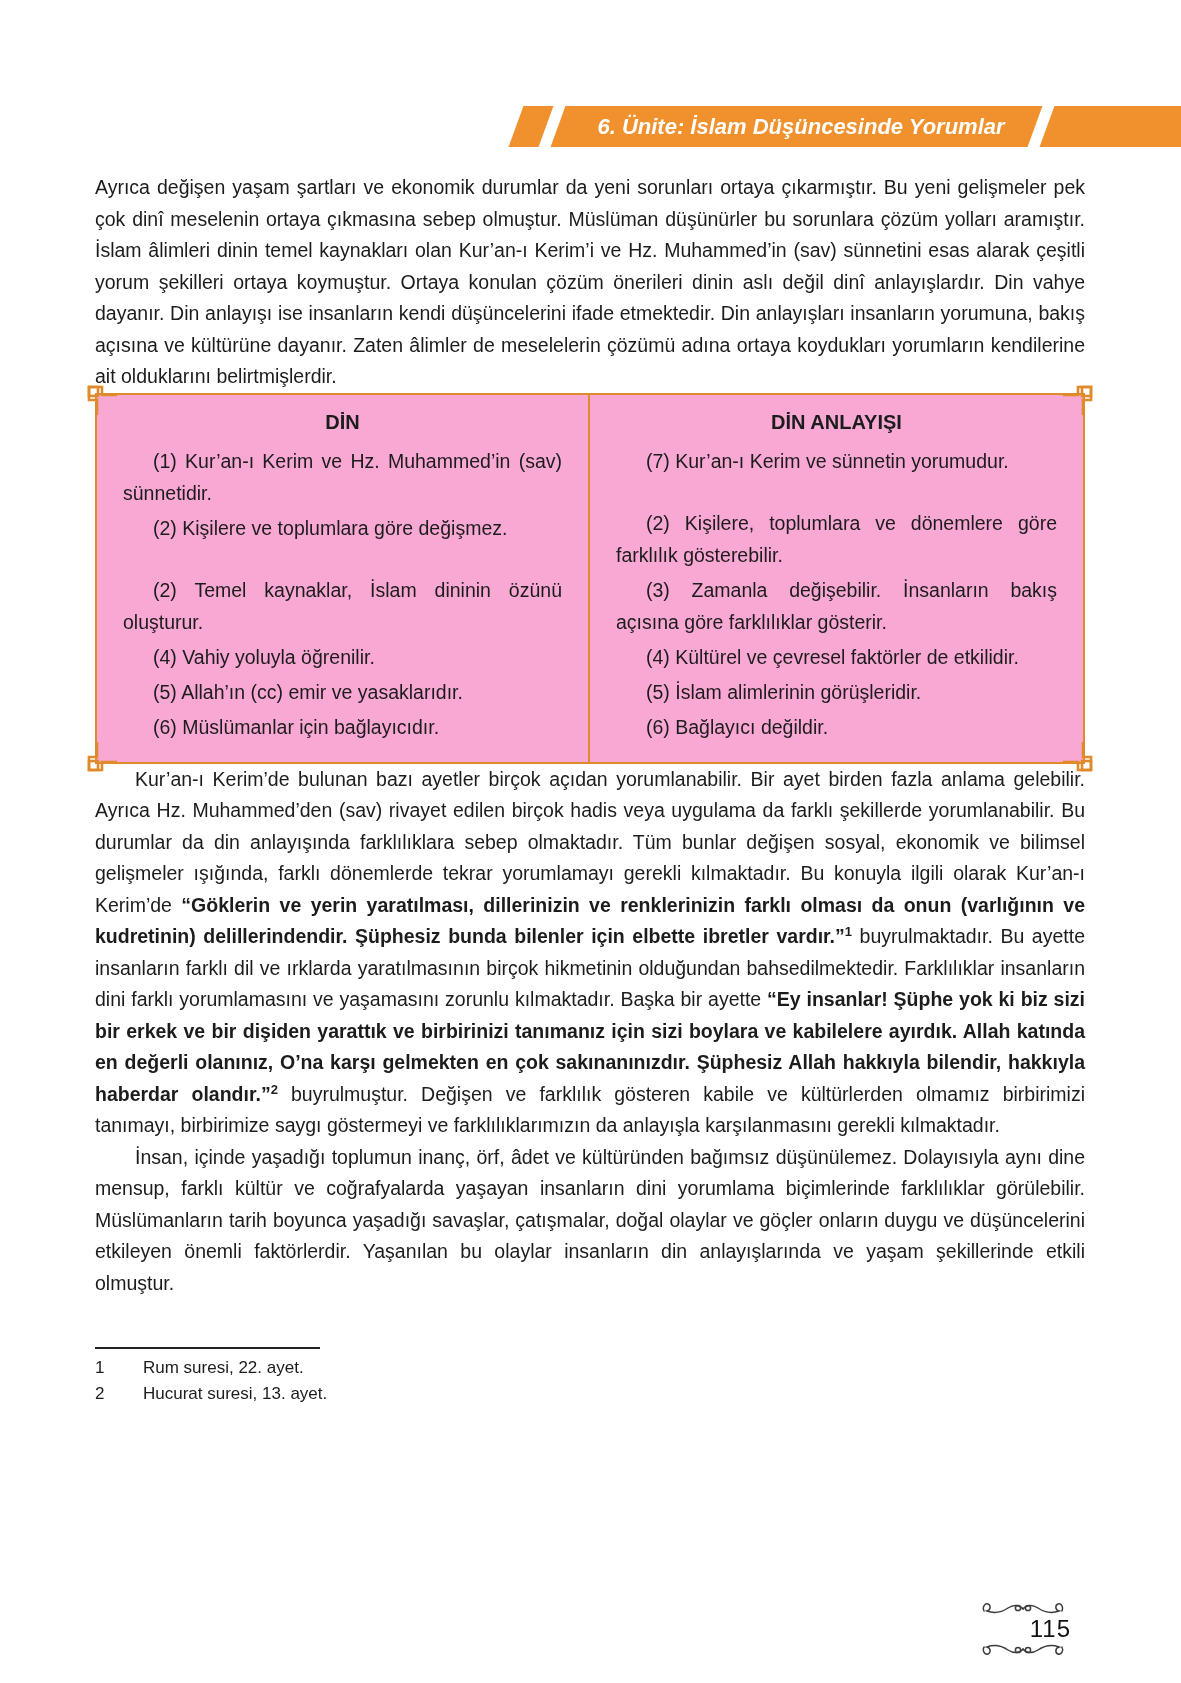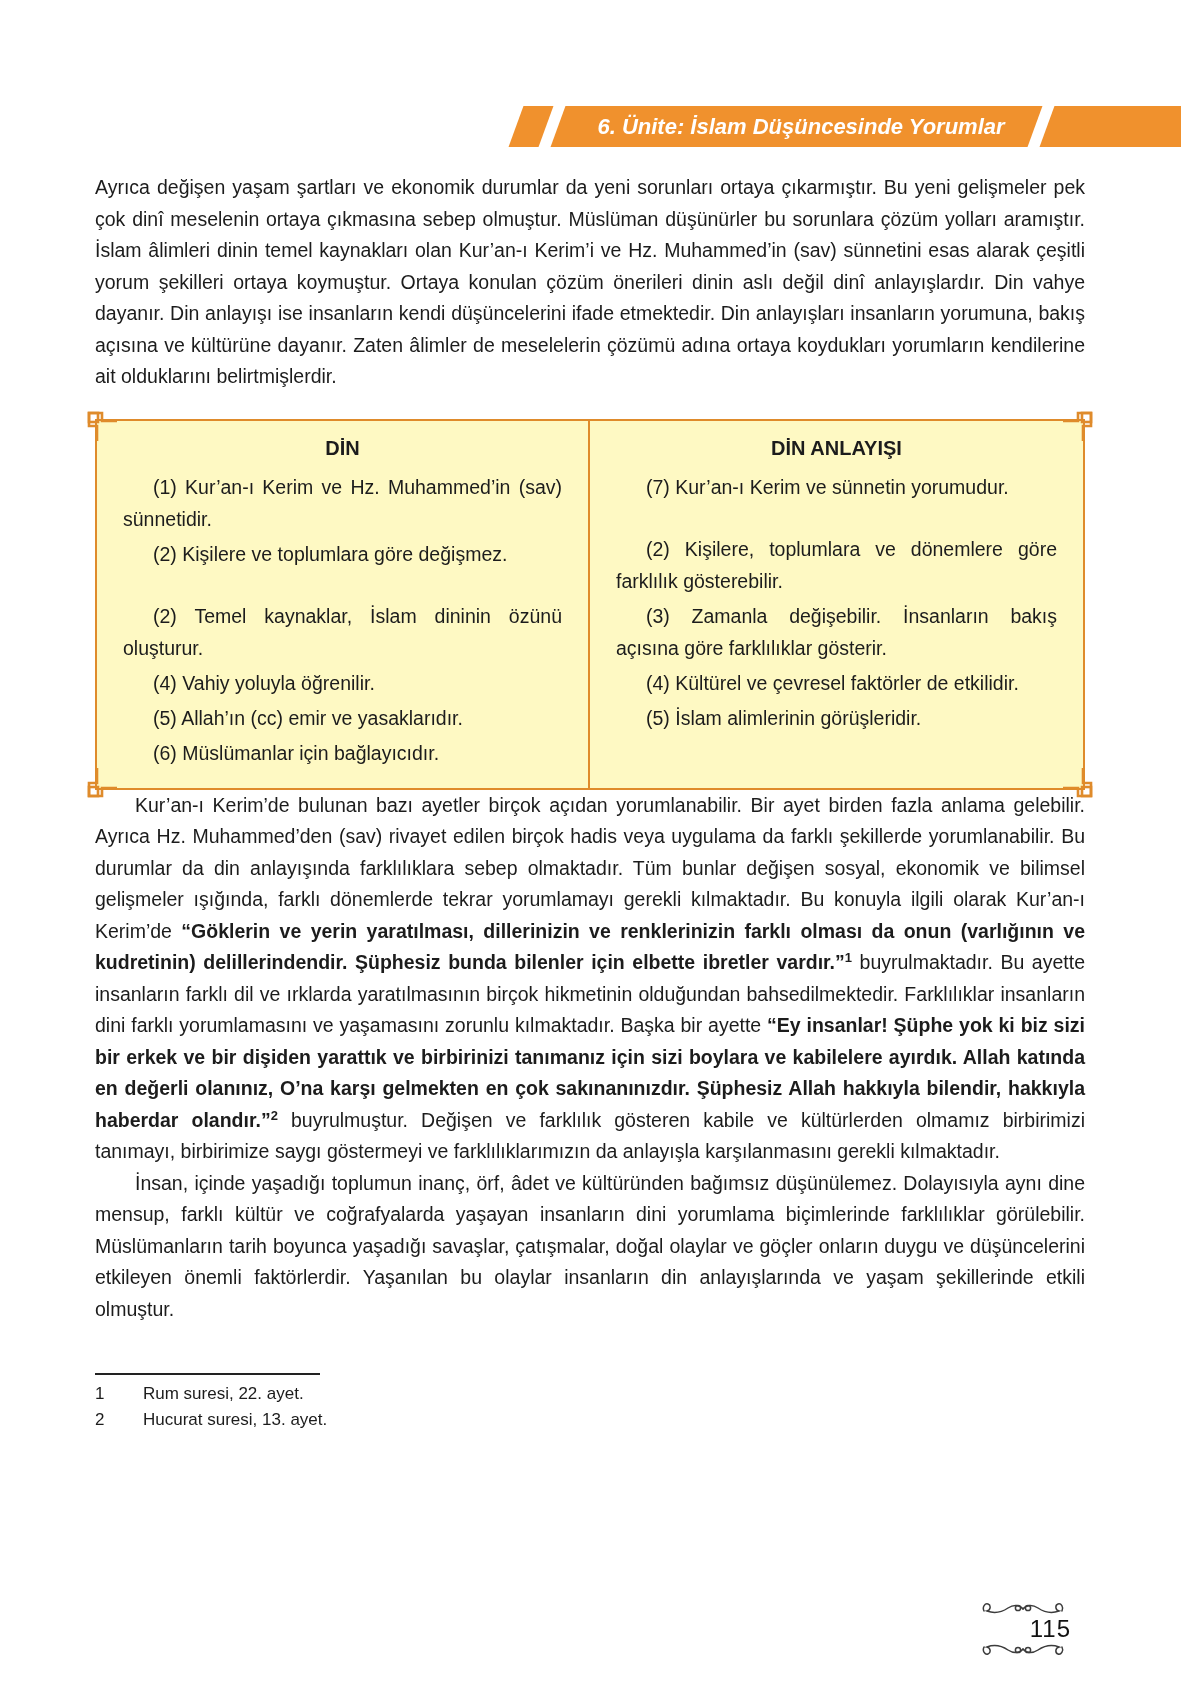--- a/index.html
+++ b/index.html
@@ -30,22 +30,21 @@
   .content{position:absolute;left:95px;top:172px;width:990px;}
   p.body{margin:0;font-size:19.5px;line-height:31.5px;text-align:justify;}
   p.indent{text-indent:40px;}
   .mt{margin-top:28px;}
   sup.fnref{font-size:13px;line-height:0;vertical-align:super;font-weight:bold;}
 
   
   .din-table{
     position:relative;
     display:flex;
-    margin-top:26px;
-    background:#fef9c3;
+    background:#f9a8d4;
     border:2px solid #df8b2b;
     justify-content:center;
   }
   .din-col{width:50%;box-sizing:border-box;padding:8px 26px 16px;}
   .din-col-left{border-right:2px solid #df8b2b;}
   .din-title{text-align:center;font-weight:bold;font-size:20px;margin:4px 0 8px;line-height:30px;}
   .din-col p{margin:0 0 3px;font-size:19.5px;line-height:32px;text-align:justify;text-indent:30px;}
   .din-col p.extra{margin-top:30px;}
 
   
@@ -120,20 +119,21 @@
         <p>(6) Müslümanlar için bağlayıcıdır.</p>
       </div>
 
       <div class="din-col">
         <div class="din-title">DİN ANLAYIŞI</div>
         <p>(7) Kur’an-ı Kerim ve sünnetin yorumudur.</p>
         <p class="extra">(2) Kişilere, toplumlara ve dönemlere göre farklılık gösterebilir.</p>
         <p>(3) Zamanla değişebilir. İnsanların bakış açısına göre farklılıklar gösterir.</p>
         <p>(4) Kültürel ve çevresel faktörler de etkilidir.</p>
         <p>(5) İslam alimlerinin görüşleridir.</p>
+        <p>(6) Bağlayıcı değildir.</p>
       </div>
     </div>
 
     <p class="body indent mt"><span>Kur’an-ı Kerim’de bulunan bazı ayetler birçok açıdan yorumlanabilir. Bir ayet birden fazla anlama gelebilir. Ayrıca Hz. Muhammed’den (sav) rivayet edilen birçok hadis veya uygulama da farklı şekillerde yorumlanabilir. Bu durumlar da din anlayışında farklılıklara sebep olmaktadır. Tüm bunlar değişen sosyal, ekonomik ve bilimsel gelişmeler ışığında, farklı dönemlerde tekrar yorumlamayı gerekli kılmaktadır. Bu konuyla ilgili olarak Kur’an-ı Kerim’de </span><b>“Göklerin ve yerin yaratılması, dillerinizin ve renklerinizin farklı olması da onun (varlığının ve kudretinin) delillerindendir. Şüphesiz bunda bilenler için elbette ibretler vardır.”</b><sup class="fnref">1</sup><span> buyrulmaktadır. Bu ayette insanların farklı dil ve ırklarda yaratılmasının birçok hikmetinin olduğundan bahsedilmektedir. Farklılıklar insanların dini farklı yorumlamasını ve yaşamasını zorunlu kılmaktadır. Başka bir ayette </span><b>“Ey insanlar! Şüphe yok ki biz sizi bir erkek ve bir dişiden yarattık ve birbirinizi tanımanız için sizi boylara ve kabilelere ayırdık. Allah katında en değerli olanınız, O’na karşı gelmekten en çok sakınanınızdır. Şüphesiz Allah hakkıyla bilendir, hakkıyla haberdar olandır.”</b><sup class="fnref">2</sup><span> buyrulmuştur. Değişen ve farklılık gösteren kabile ve kültürlerden olmamız birbirimizi tanımayı, birbirimize saygı göstermeyi ve farklılıklarımızın da anlayışla karşılanmasını gerekli kılmaktadır.</span></p>
 
     <p class="body indent mt">İnsan, içinde yaşadığı toplumun inanç, örf, âdet ve kültüründen bağımsız düşünülemez. Dolayısıyla aynı dine mensup, farklı kültür ve coğrafyalarda yaşayan insanların dini yorumlama biçimlerinde farklılıklar görülebilir. Müslümanların tarih boyunca yaşadığı savaşlar, çatışmalar, doğal olaylar ve göçler onların duygu ve düşüncelerini etkileyen önemli faktörlerdir. Yaşanılan bu olaylar insanların din anlayışlarında ve yaşam şekillerinde etkili olmuştur.</p>
 
     <div class="footnotes">
       <div class="footnote-rule"></div>
       <div class="footnote">

